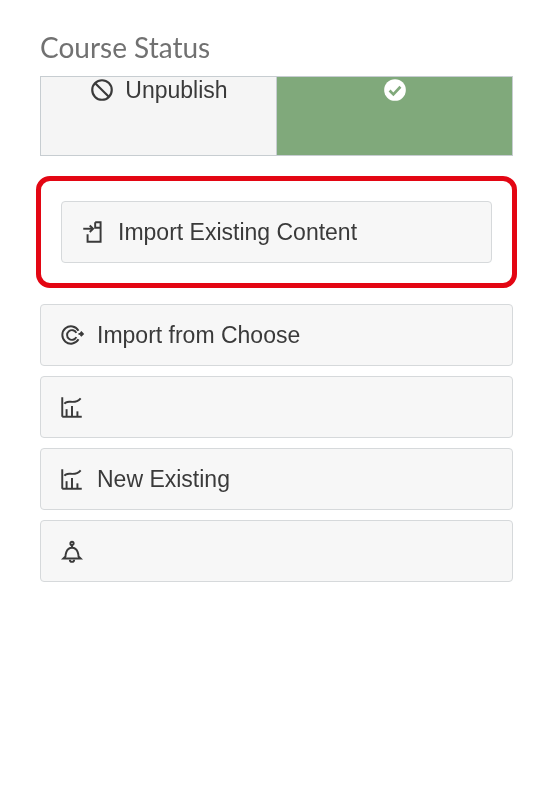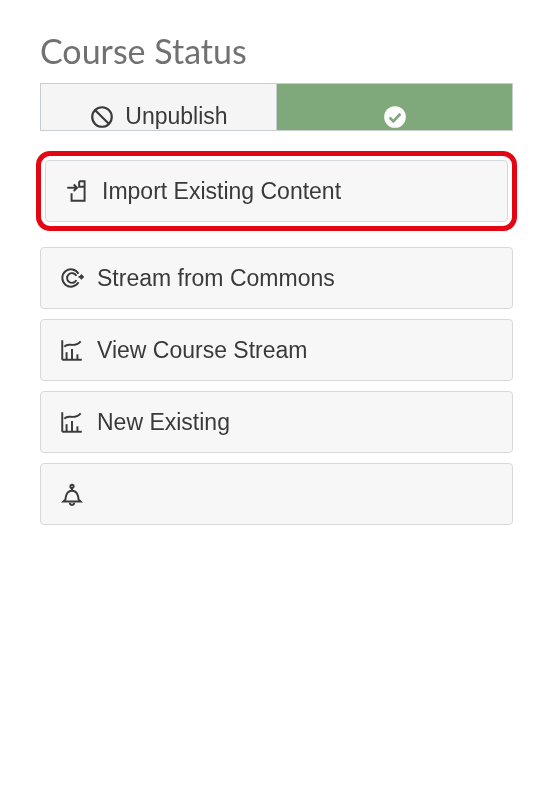--- a/index.html
+++ b/index.html
@@ -8,37 +8,37 @@
       padding: 0;
     }
     body {
       font-family: "Lato", "Helvetica Neue", Arial, sans-serif;
       background: #ffffff;
       width: 553px;
       height: 800px;
       padding: 30px 40px;
     }
     .heading {
-      font-size: 34px;
+      font-size: 28px;
       font-weight: 400;
       color: #717171;
       margin-bottom: 12px;
     }
     .status-row {
       display: flex;
       width: 100%;
       margin-bottom: 22px;
     }
     .status-btn {
       flex: 1;
       display: flex;
-      align-items: flex-end;
+      align-items: flex-start;
       justify-content: center;
       gap: 10px;
-      height: 48px;
+      height: 80px;
       font-size: 23px;
       border: 1px solid #c7cdd1;
       background: #f5f5f5;
       color: #3a3a3a;
       cursor: pointer;
     }
     .status-btn.published {
       background: #80a97b;
       color: #ffffff;
       border-left: none;
@@ -68,21 +68,21 @@
     }
     .action-btn .icon {
       display: inline-flex;
       width: 26px;
       height: 26px;
       flex-shrink: 0;
     }
     .highlight-wrap {
       border: 5px solid #e30613;
       border-radius: 14px;
-      padding: 4px;
+      padding: 20px;
       margin: -2px -4px 6px -4px;
     }
     .highlight-wrap .action-btn {
       margin: 0;
     }
     svg {
       stroke: currentColor;
       fill: none;
     }
   </style>
@@ -129,36 +129,35 @@
 
   <button class="action-btn">
     <span class="icon">
       <svg width="26" height="26" viewBox="0 0 24 24" stroke-width="1.8">
         <path d="M18 8 A8 8 0 1 0 18 16"></path>
         <path d="M16 10 A4.5 4.5 0 1 0 16 14"></path>
         <path d="M18 11 L22 11"></path>
         <path d="M20 9 L22 11 L20 13"></path>
       </svg>
     </span>
-    <span>Stream from Commons</span>
+    <span>Import from Choose</span>
   </button>
 
 
   <button class="action-btn">
     <span class="icon">
       <svg width="26" height="26" viewBox="0 0 24 24" stroke-width="1.8">
         <line x1="3" y1="21" x2="3" y2="3"></line>
         <line x1="3" y1="21" x2="21" y2="21"></line>
         <line x1="7" y1="21" x2="7" y2="14"></line>
         <line x1="12" y1="21" x2="12" y2="11"></line>
         <line x1="17" y1="21" x2="17" y2="16"></line>
         <path d="M5 9 C8 4, 14 11, 20 4"></path>
       </svg>
     </span>
-    <span>View Course Stream</span>
   </button>
 
 
   <button class="action-btn">
     <span class="icon">
       <svg width="26" height="26" viewBox="0 0 24 24" stroke-width="1.8">
         <line x1="3" y1="21" x2="3" y2="3"></line>
         <line x1="3" y1="21" x2="21" y2="21"></line>
         <line x1="7" y1="21" x2="7" y2="14"></line>
         <line x1="12" y1="21" x2="12" y2="11"></line>

